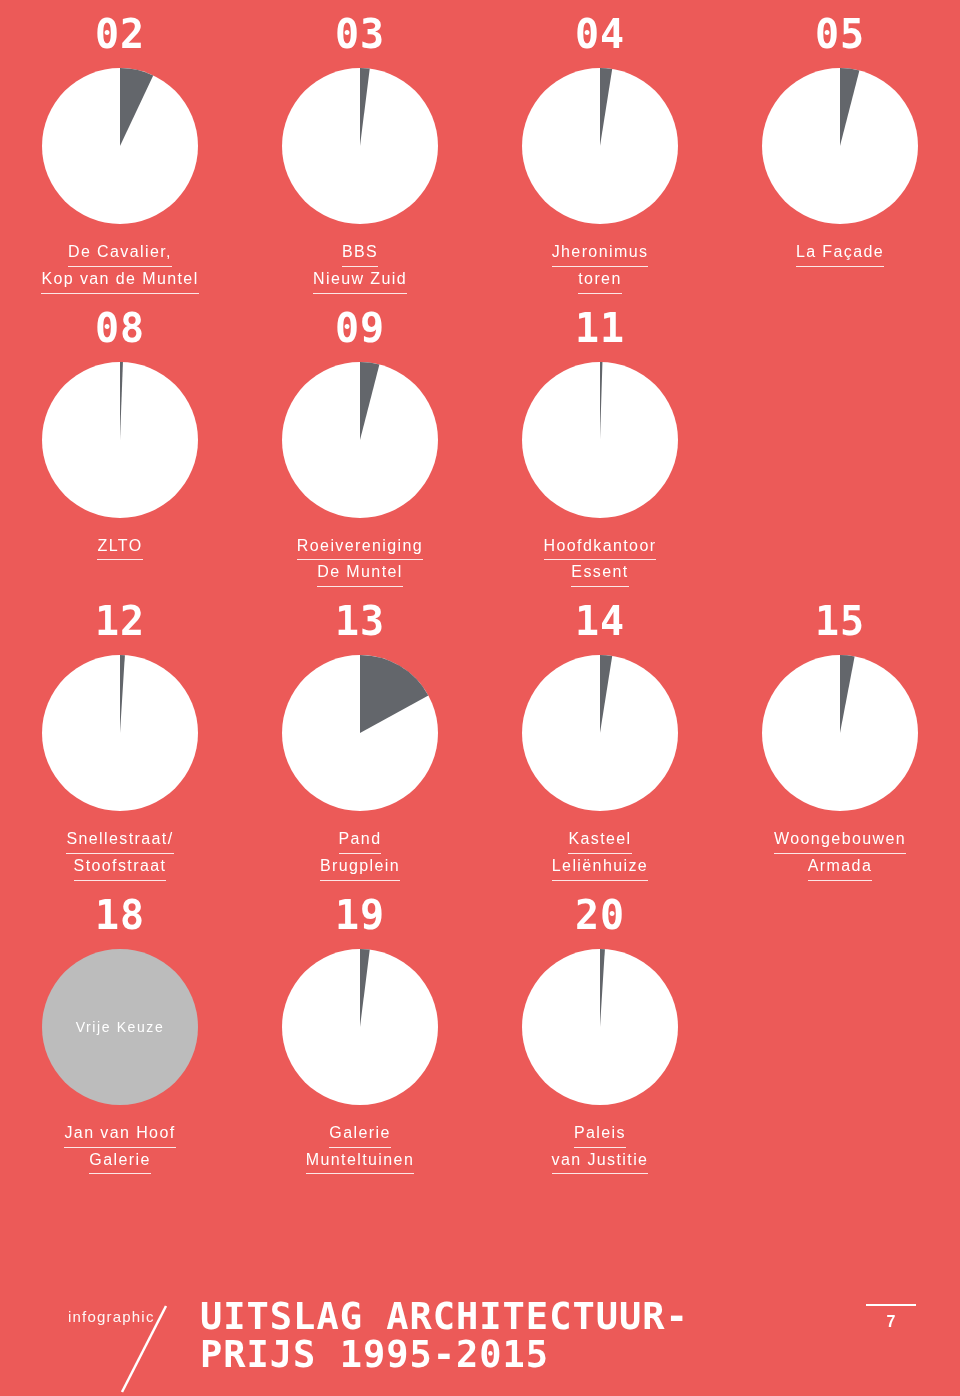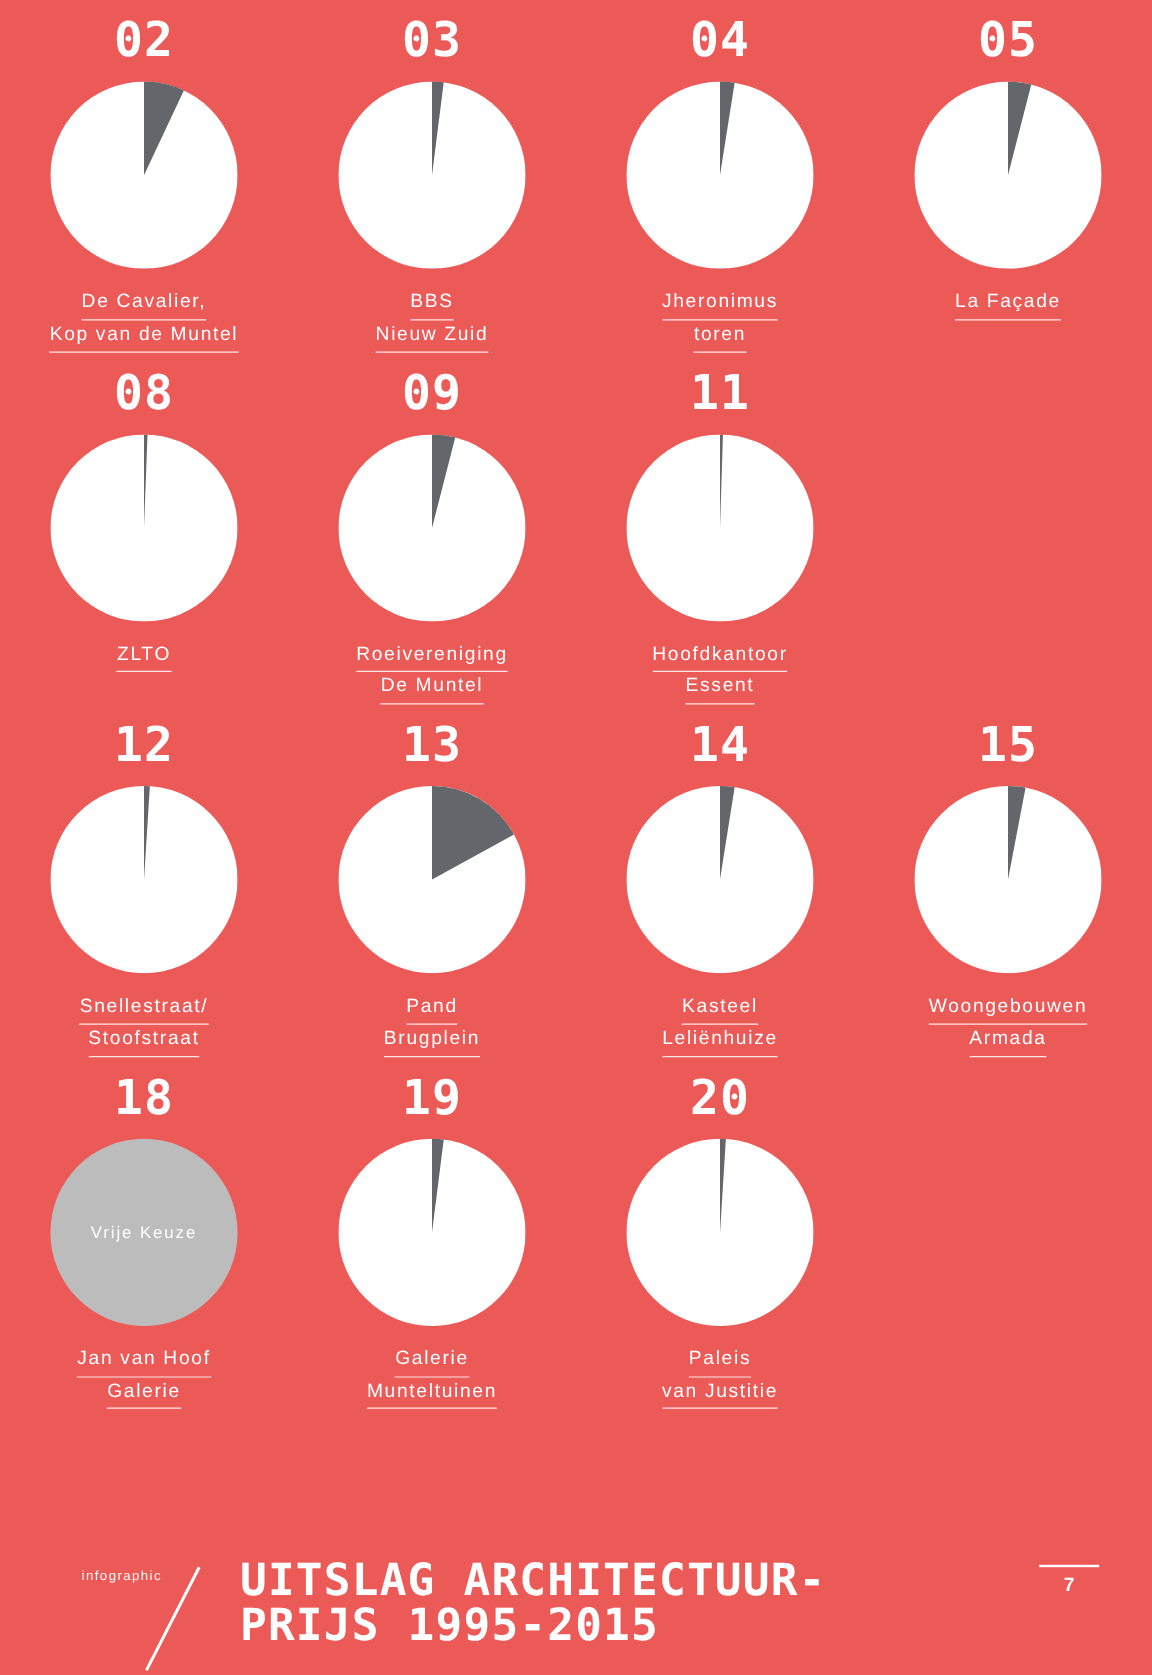--- a/index.html
+++ b/index.html
@@ -75,21 +75,21 @@
   
   .footer{
     position:absolute;
     left:0;bottom:0;
     width:960px;height:116px;
   }
   .footer-tag{
     position:absolute;
     left:68px;top:28px;
     color:#ffffff;
-    font-size:11px;
+    font-size:15px;
     letter-spacing:1.2px;
     opacity:.95;
   }
   .footer-slash{
     position:absolute;
     left:116px;top:22px;
     width:56px;height:94px;
   }
   .footer-title{
     position:absolute;

